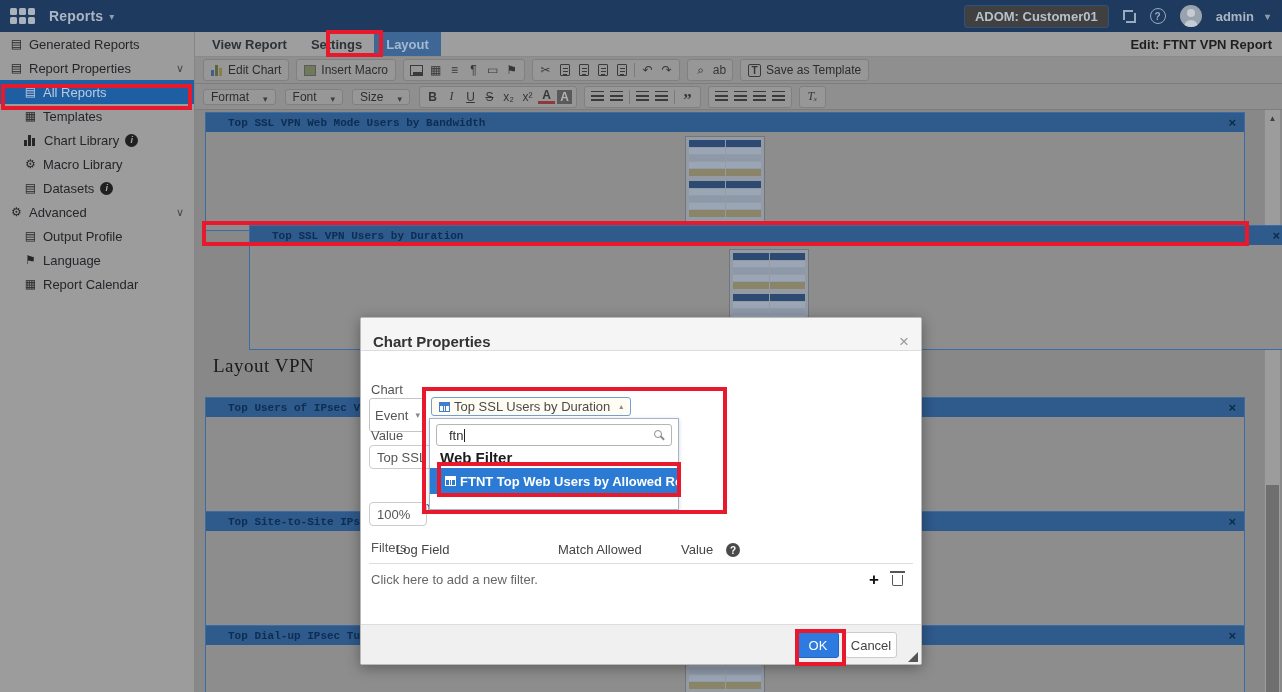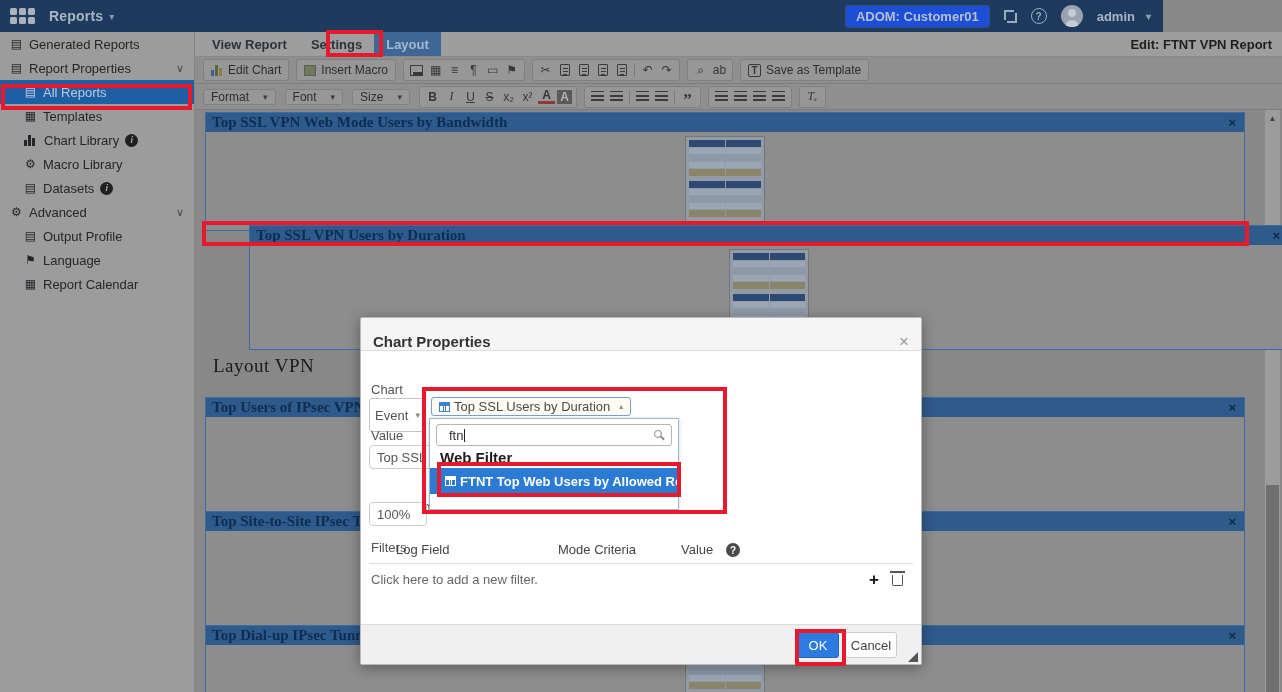--- a/index.html
+++ b/index.html
@@ -1,27 +1,27 @@
 <!DOCTYPE html>
 <html><head>
 <meta charset="utf-8">
 <style>
   * { margin:0; padding:0; box-sizing:border-box; }
   html,body { width:1282px; height:692px; overflow:hidden; }
   body { font-family:"Liberation Sans", sans-serif; background:#888; position:relative; }
   #screen { position:absolute; inset:0; width:1282px; height:692px; overflow:hidden; }
 
   
-  .navbar { position:absolute; left:0; top:0; width:1163px; height:32px; background:#1e3a5f; display:flex; align-items:center; z-index:5; }
+  .navbar { position:absolute; left:0; top:0; width:1282px; height:32px; background:#1e3a5f; display:flex; align-items:center; z-index:5; }
   .logo { display:grid; grid-template-columns:repeat(3,7px); grid-auto-rows:7px; gap:2px; margin:0 14px 0 10px; }
   .logo span { background:#a9b2bd; border-radius:1.5px; }
   .nav-title { color:#aab5c2; font-size:14px; font-weight:bold; letter-spacing:.2px; }
   .nav-caret { color:#8e9cab; font-size:10px; margin-left:6px; }
   .nav-right { margin-left:auto; display:flex; align-items:center; gap:14px; padding-right:12px; }
-  .adom-badge { background:#1d4ed8; border:1px solid #32517a; color:#b6c0cc; font-size:13px; font-weight:bold; padding:3px 10px; border-radius:3px; }
+  .adom-badge { background:#404040; border:1px solid #32517a; color:#b6c0cc; font-size:13px; font-weight:bold; padding:3px 10px; border-radius:3px; }
   .fsic { width:13px; height:13px; position:relative; display:inline-block; }
   .fsic::before { content:""; position:absolute; left:0; top:0; width:8px; height:8px; border-left:2px solid #9aabbb; border-top:2px solid #9aabbb; }
   .fsic::after { content:""; position:absolute; right:0; bottom:0; width:8px; height:8px; border-right:2px solid #9aabbb; border-bottom:2px solid #9aabbb; }
   .helpic { width:16px; height:16px; border:1.5px solid #9aabbb; border-radius:50%; color:#9aabbb; font-size:10px; font-weight:bold; display:inline-flex; align-items:center; justify-content:center; }
   .avatar { width:22px; height:22px; border-radius:50%; background:#99a3ad; position:relative; overflow:hidden; }
   .avatar::before { content:""; position:absolute; top:4px; left:7px; width:8px; height:8px; border-radius:50%; background:#c6ccd3; }
   .avatar::after { content:""; position:absolute; bottom:-2px; left:4px; width:14px; height:9px; border-radius:7px 7px 0 0; background:#c6ccd3; }
   .nav-user { color:#aab5c2; font-size:13px; font-weight:bold; display:flex; align-items:center; gap:5px; }
 
   
@@ -40,21 +40,21 @@
   
   .main { position:absolute; left:195px; top:32px; right:0; bottom:0; }
   .tabrow { position:relative; height:25px; background:#9e9e9e; border-bottom:1px solid #8a8a8a; display:flex; align-items:stretch; padding-left:5px; }
   .tab { display:flex; align-items:center; padding:0 12px; font-size:13px; color:#2d3138; font-weight:bold; }
   .tab.active { background:#3f6796; color:#a3b9d2; }
   .edit-label { position:absolute; right:10px; top:0; height:25px; display:flex; align-items:center; font-size:13px; font-weight:bold; color:#1f1f1f; }
 
   .toolbar { background:#8f8f8f; border-bottom:1px solid #7d7d7d; display:flex; align-items:center; padding:0 0 0 8px; }
   #tb1 { height:27px; } #tb2 { height:26px; }
   .tb-btn { display:inline-flex; align-items:center; gap:5px; background:#979797; border:1px solid #808080; border-radius:3px; height:22px; padding:0 7px; font-size:12px; color:#2d2d2d; margin-right:7px; font-family:inherit; }
-  .tb-select { display:inline-flex; align-items:center; justify-content:space-between; background:#979797; border:1px solid #808080; border-radius:3px; height:16px; padding:0 7px; font-size:12px; color:#2d2d2d; margin-right:9px; }
+  .tb-select { display:inline-flex; align-items:flex-end; justify-content:space-between; background:#979797; border:1px solid #808080; border-radius:3px; height:16px; padding:0 7px; font-size:12px; color:#2d2d2d; margin-right:9px; }
   .tb-select .caret { font-size:9px; color:#3c3c3c; margin-left:14px; }
   .tb-group { display:inline-flex; align-items:center; background:#979797; border:1px solid #808080; border-radius:3px; padding:1px 3px; margin-right:7px; height:22px; }
   .tb-ic { display:inline-flex; align-items:center; justify-content:center; min-width:17px; height:16px; font-size:12px; color:#363636; margin:0 1px; }
   .tb-sep { width:1px; height:14px; background:#7b7b7b; margin:0 3px; }
   .icon-bars { width:12px; height:11px; display:inline-block;
     background:linear-gradient(#3e5f8d,#3e5f8d) 0 100%/3px 6px no-repeat,
                linear-gradient(#55683f,#55683f) 4px 100%/3px 11px no-repeat,
                linear-gradient(#8a7d46,#8a7d46) 8px 100%/3px 8px no-repeat; }
   .ic-macro { width:12px; height:11px; display:inline-block; background:#6e7a58; border:1px solid #5b5b5b; }
   .ic-doc { width:10px; height:12px; display:inline-block; border:1px solid #3a3a3a; border-radius:1px;
@@ -67,21 +67,21 @@
   .tb-ic.b { font-weight:bold; } .tb-ic.i { font-style:italic; font-family:"Liberation Serif",serif; }
   .tb-ic.u { text-decoration:underline; } .tb-ic.s { text-decoration:line-through; }
   .tb-ic.colorA { font-weight:bold; border-bottom:3px solid #8d3a3a; height:14px; }
   .tb-ic.bgA { background:#5a5a5a; color:#b4b4b4; font-weight:bold; height:14px; min-width:15px; }
   .tb-ic.quote { font-family:"Liberation Serif",serif; font-size:17px; font-weight:bold; line-height:8px; padding-top:6px; }
 
   
   .canvas { position:absolute; left:0; top:78px; right:0; bottom:0; background:#888; }
   .chart-block { position:absolute; left:10px; width:1040px; border:1px solid #3b6ca3; background:#8d8d8d; }
   .chart-header { height:19px; background:#2f5a8c; display:flex; align-items:center; position:relative; cursor:move; }
-  .ch-title { font-family:Liberation Serif, serif; font-weight:bold; font-size:15px; color:#0d2d52; padding-left:6px; white-space:nowrap; }
+  .ch-title { font-family:Liberation Mono, monospace; font-weight:bold; font-size:11px; color:#0d2d52; padding-left:22px; white-space:nowrap; }
   .ch-close { position:absolute; right:8px; top:0; line-height:19px; font-size:13px; font-weight:bold; color:#0d2a47; }
   .chart-body { position:relative; }
   .thumb { width:80px; margin:4px auto 0; border:1px solid #70767e; background:#959ba4; padding:3px; }
   .mini { position:relative; margin-bottom:5px; }
   .mini:last-child { margin-bottom:0; }
   .mini::after { content:""; position:absolute; left:50%; top:0; bottom:0; width:1px; background:#959ba4; }
   .trow { margin-bottom:1px; }
   .trow.hd { height:7px; background:#2c4a72; }
   .trow.a { height:6px; background:#9aa6b6; }
   .trow.b { height:6px; background:#8d99a9; }
@@ -492,21 +492,21 @@
         </div>
         <div class="grp">Web Filter</div>
         <div class="opt">
           <span class="mtbl mtbl-white"></span>
           <span>FTNT Top Web Users by Allowed Requests</span>
         </div>
       </div>
       <div class="m-label lbl-filters">Filters</div>
       <div class="cols">
         <span class="col col0">Log Field</span>
-        <span class="col col1">Mode Criteria</span>
+        <span class="col col1">Match Allowed</span>
         <span class="col col2">Value</span>
         <span class="qic">?</span>
       </div>
       <div class="m-hr"></div>
       <div class="add-filter">Click here to add a new filter.</div>
       <span class="plus">+</span>
       <span class="trash"></span>
     </div>
     <div class="m-foot">
       <button class="btn-ok">OK</button>

